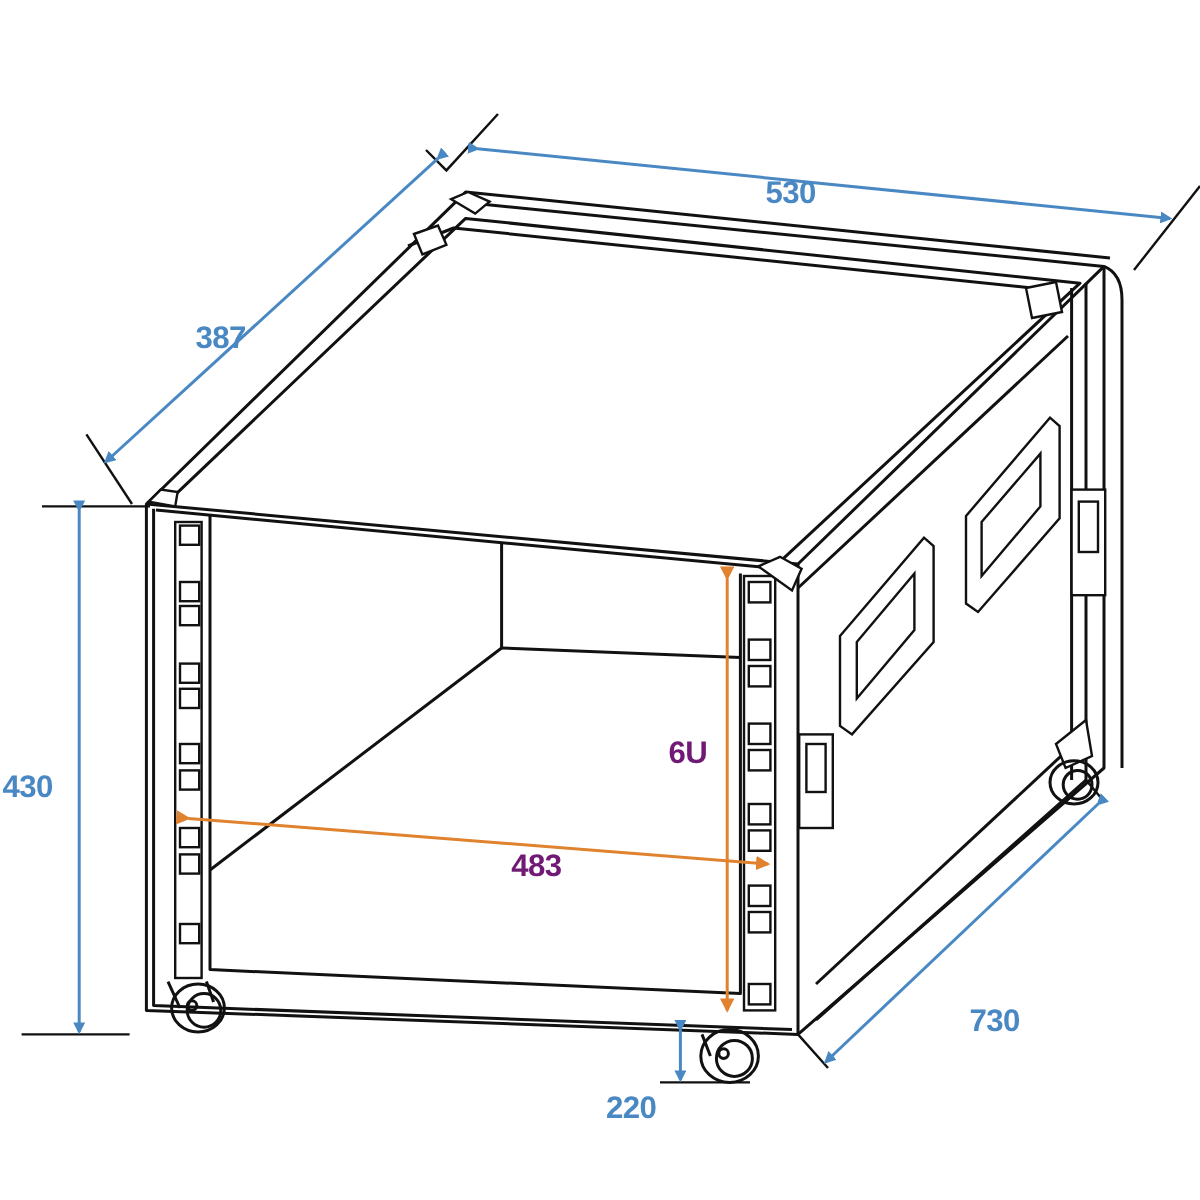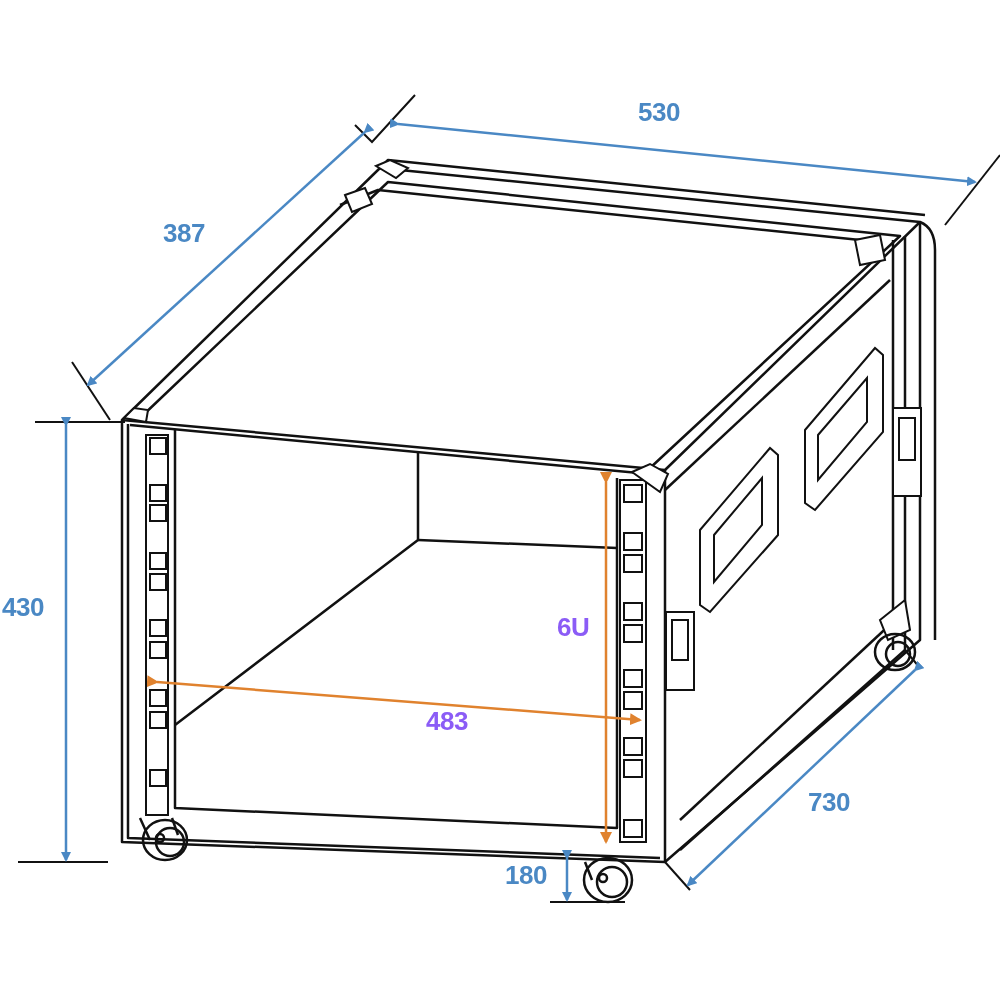--- a/index.html
+++ b/index.html
@@ -1,20 +1,20 @@
 <!DOCTYPE html>
 <html><head>
 <meta charset="utf-8">
 <style>
   html, body { margin:0; padding:0; background:#ffffff; }
   body { width:1000px; height:1000px; position:relative; overflow:hidden; font-family:"Liberation Sans", sans-serif; }
   svg { position:absolute; left:0; top:0; }
   .dim-label { position:absolute; font-family:"Liberation Sans", sans-serif; font-weight:bold; font-size:26px; letter-spacing:-0.5px; }
-  .blue { color:#4a88c4; }
-  .orange { color:#8b5cf6; }
+  .blue { color:#4a88c4;margin-top:48px; }
+  .orange { color:#701a75; }
 </style>
 </head>
 <body>
 
 <svg width="1000" height="1000" viewBox="0 0 1000 1000" xmlns="http://www.w3.org/2000/svg">
   <defs>
     <marker id="arrB" markerWidth="10" markerHeight="10" refX="8" refY="5" orient="auto" markerUnits="userSpaceOnUse">
       <path d="M0,0 L10,5 L0,10 z" fill="#4a88c4"></path>
     </marker>
     <marker id="arrO" markerWidth="12" markerHeight="12" refX="10" refY="6" orient="auto" markerUnits="userSpaceOnUse">
@@ -144,15 +144,15 @@
   <g stroke="#e0822e" stroke-width="2.5" fill="none">
     <line x1="606" y1="482" x2="606" y2="842" marker-start="url(#arrO)" marker-end="url(#arrO)"></line>
     <line x1="157" y1="682" x2="640" y2="720" marker-start="url(#arrO)" marker-end="url(#arrO)"></line>
   </g>
 </svg>
 
 <div class="dim-label blue" style="left:638px; top:97px;">530</div>
 <div class="dim-label blue" style="left:163px; top:218px;">387</div>
 <div class="dim-label blue" style="left:2px; top:592px;">430</div>
 <div class="dim-label blue" style="left:808px; top:787px;">730</div>
-<div class="dim-label blue" style="left:505px; top:860px;">180</div>
+<div class="dim-label blue" style="left:505px; top:860px;">220</div>
 <div class="dim-label orange" style="left:557px; top:612px;">6U</div>
 <div class="dim-label orange" style="left:393px; top:706px;margin-left:33px;">483</div>
 
 </body></html>

